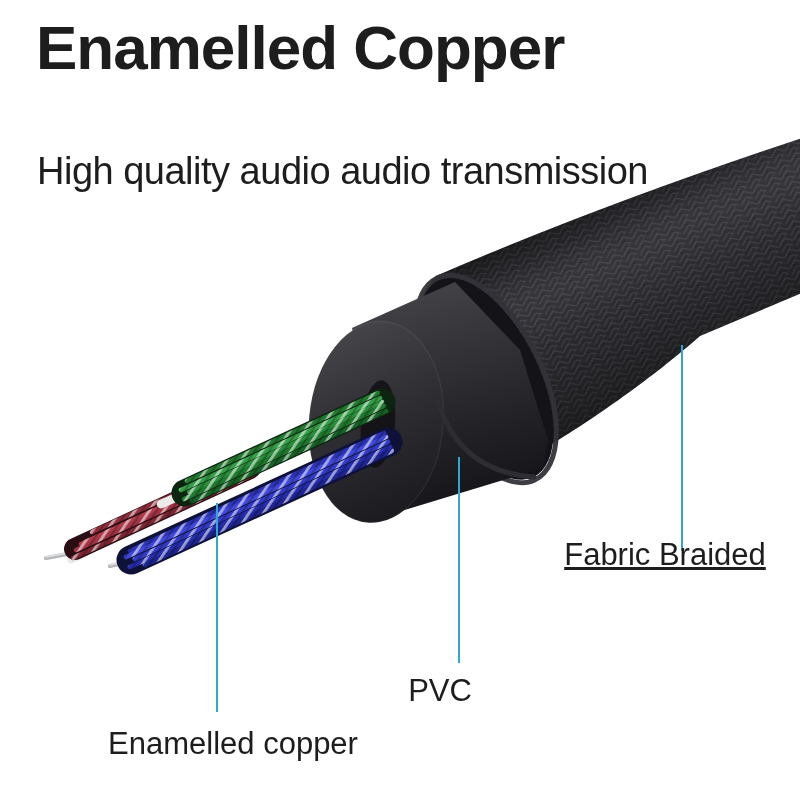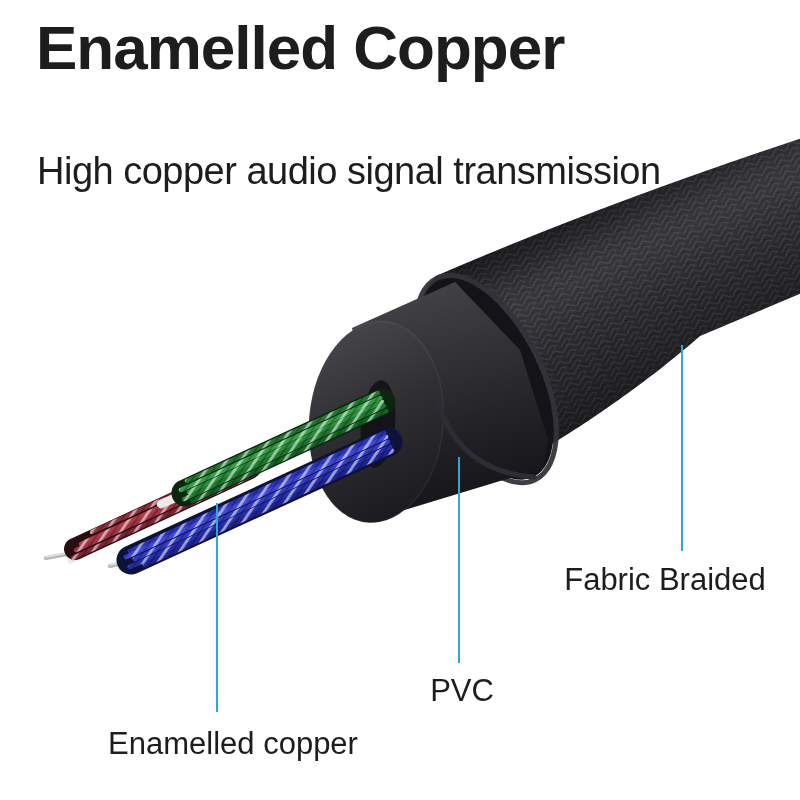--- a/index.html
+++ b/index.html
@@ -20,23 +20,23 @@
   }
   .leader{
     position:absolute;width:2px;background:var(--accent-leader,#2ea7d4);
   }
   .callout-label{
     position:absolute;transform:translateX(-50%);
     font-size:31px;line-height:34px;font-weight:400;
     color:var(--text,#1e1e1e);white-space:nowrap;
   }
   #leader-fabric{left:681px;top:345px;height:206px;}
-  #label-fabric{left:665px;top:563px;}
+  #label-fabric{left:665px;top:538px;text-decoration:underline;}
   #leader-pvc{left:458px;top:457px;height:206px;}
-  #label-pvc{left:462px;top:674px;}
+  #label-pvc{left:440px;top:674px;}
   #leader-enam{left:216px;top:503px;height:209px;}
   #label-enam{left:233px;top:727px;}
 </style>
 </head>
 <body>
 
 <div class="stage">
 
   <svg class="illustration" viewBox="0 0 800 800" aria-hidden="true">
     <defs>
@@ -131,21 +131,21 @@
       <line x1="388" y1="442" x2="135" y2="559" stroke="#333cc8" stroke-width="4.6"></line>
       <line x1="390" y1="447" x2="130" y2="567" stroke="#262eae" stroke-width="4.6"></line>
       <line x1="392" y1="451" x2="145" y2="565" stroke="#1e2592" stroke-width="4.6"></line>
       <path d="M384,433 L130,551 M386,437 L126,557 M388,442 L135,559 M390,447 L130,567 M392,451 L145,565" fill="none" stroke="url(#twist)" stroke-width="4.6"></path>
     </g>
   </svg>
 
   <div class="title">
     <div>Enamelled Copper</div>
   </div>
-  <div class="subtitle">High copper audio signal transmission</div>
+  <div class="subtitle">High quality audio audio transmission</div>
 
   <div class="leader" id="leader-fabric"></div>
   <div class="callout-label" id="label-fabric">Fabric Braided</div>
 
   <div class="leader" id="leader-pvc"></div>
   <div class="callout-label" id="label-pvc">PVC</div>
 
   <div class="leader" id="leader-enam"></div>
   <div class="callout-label" id="label-enam">Enamelled copper</div>
 

